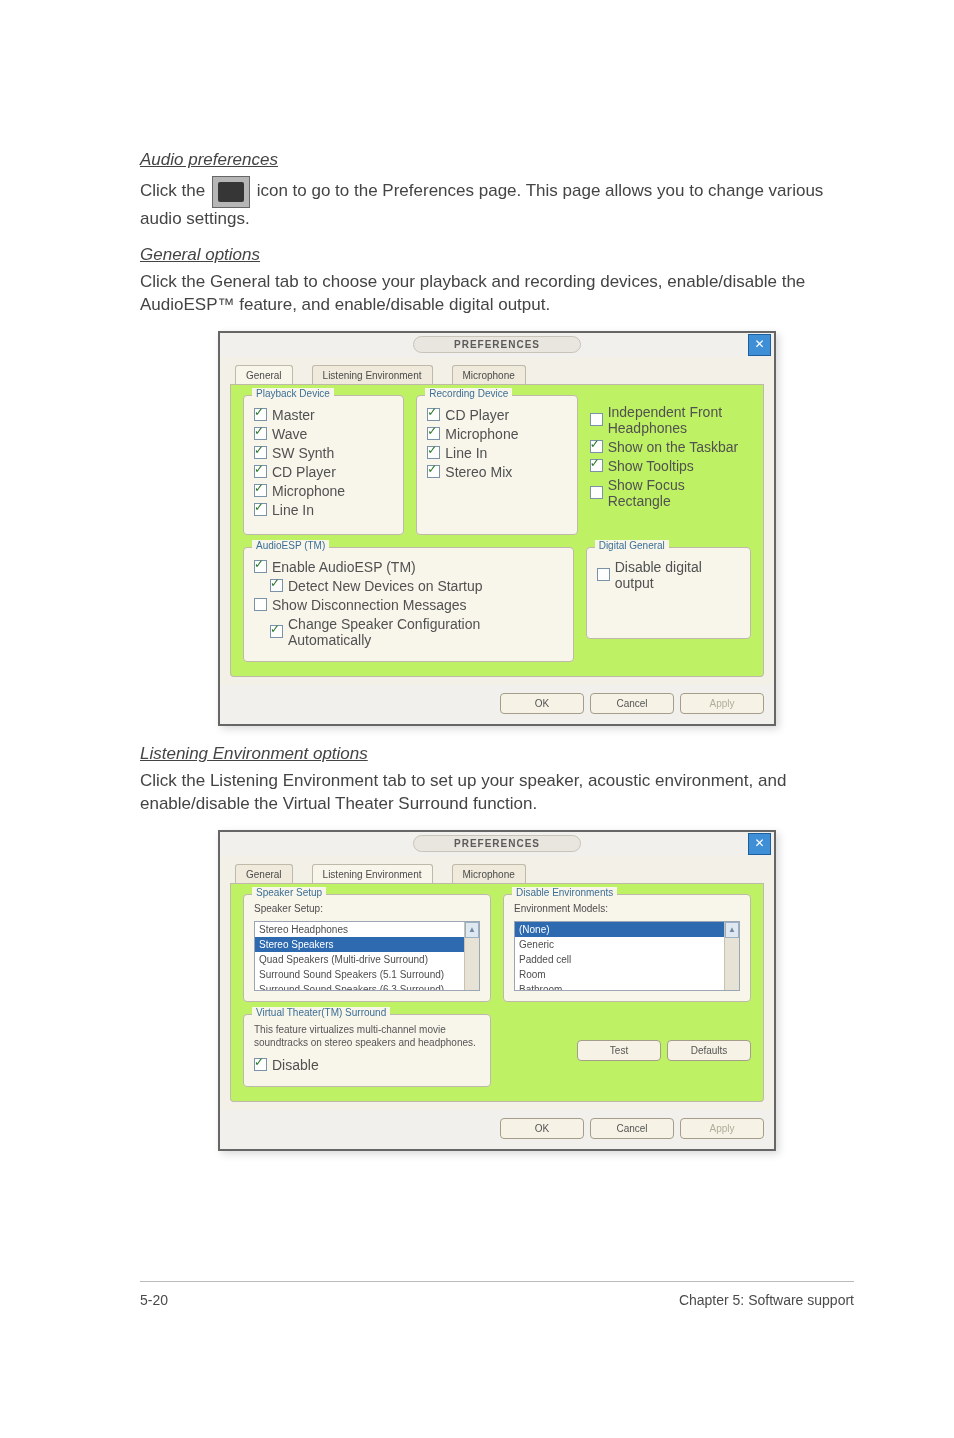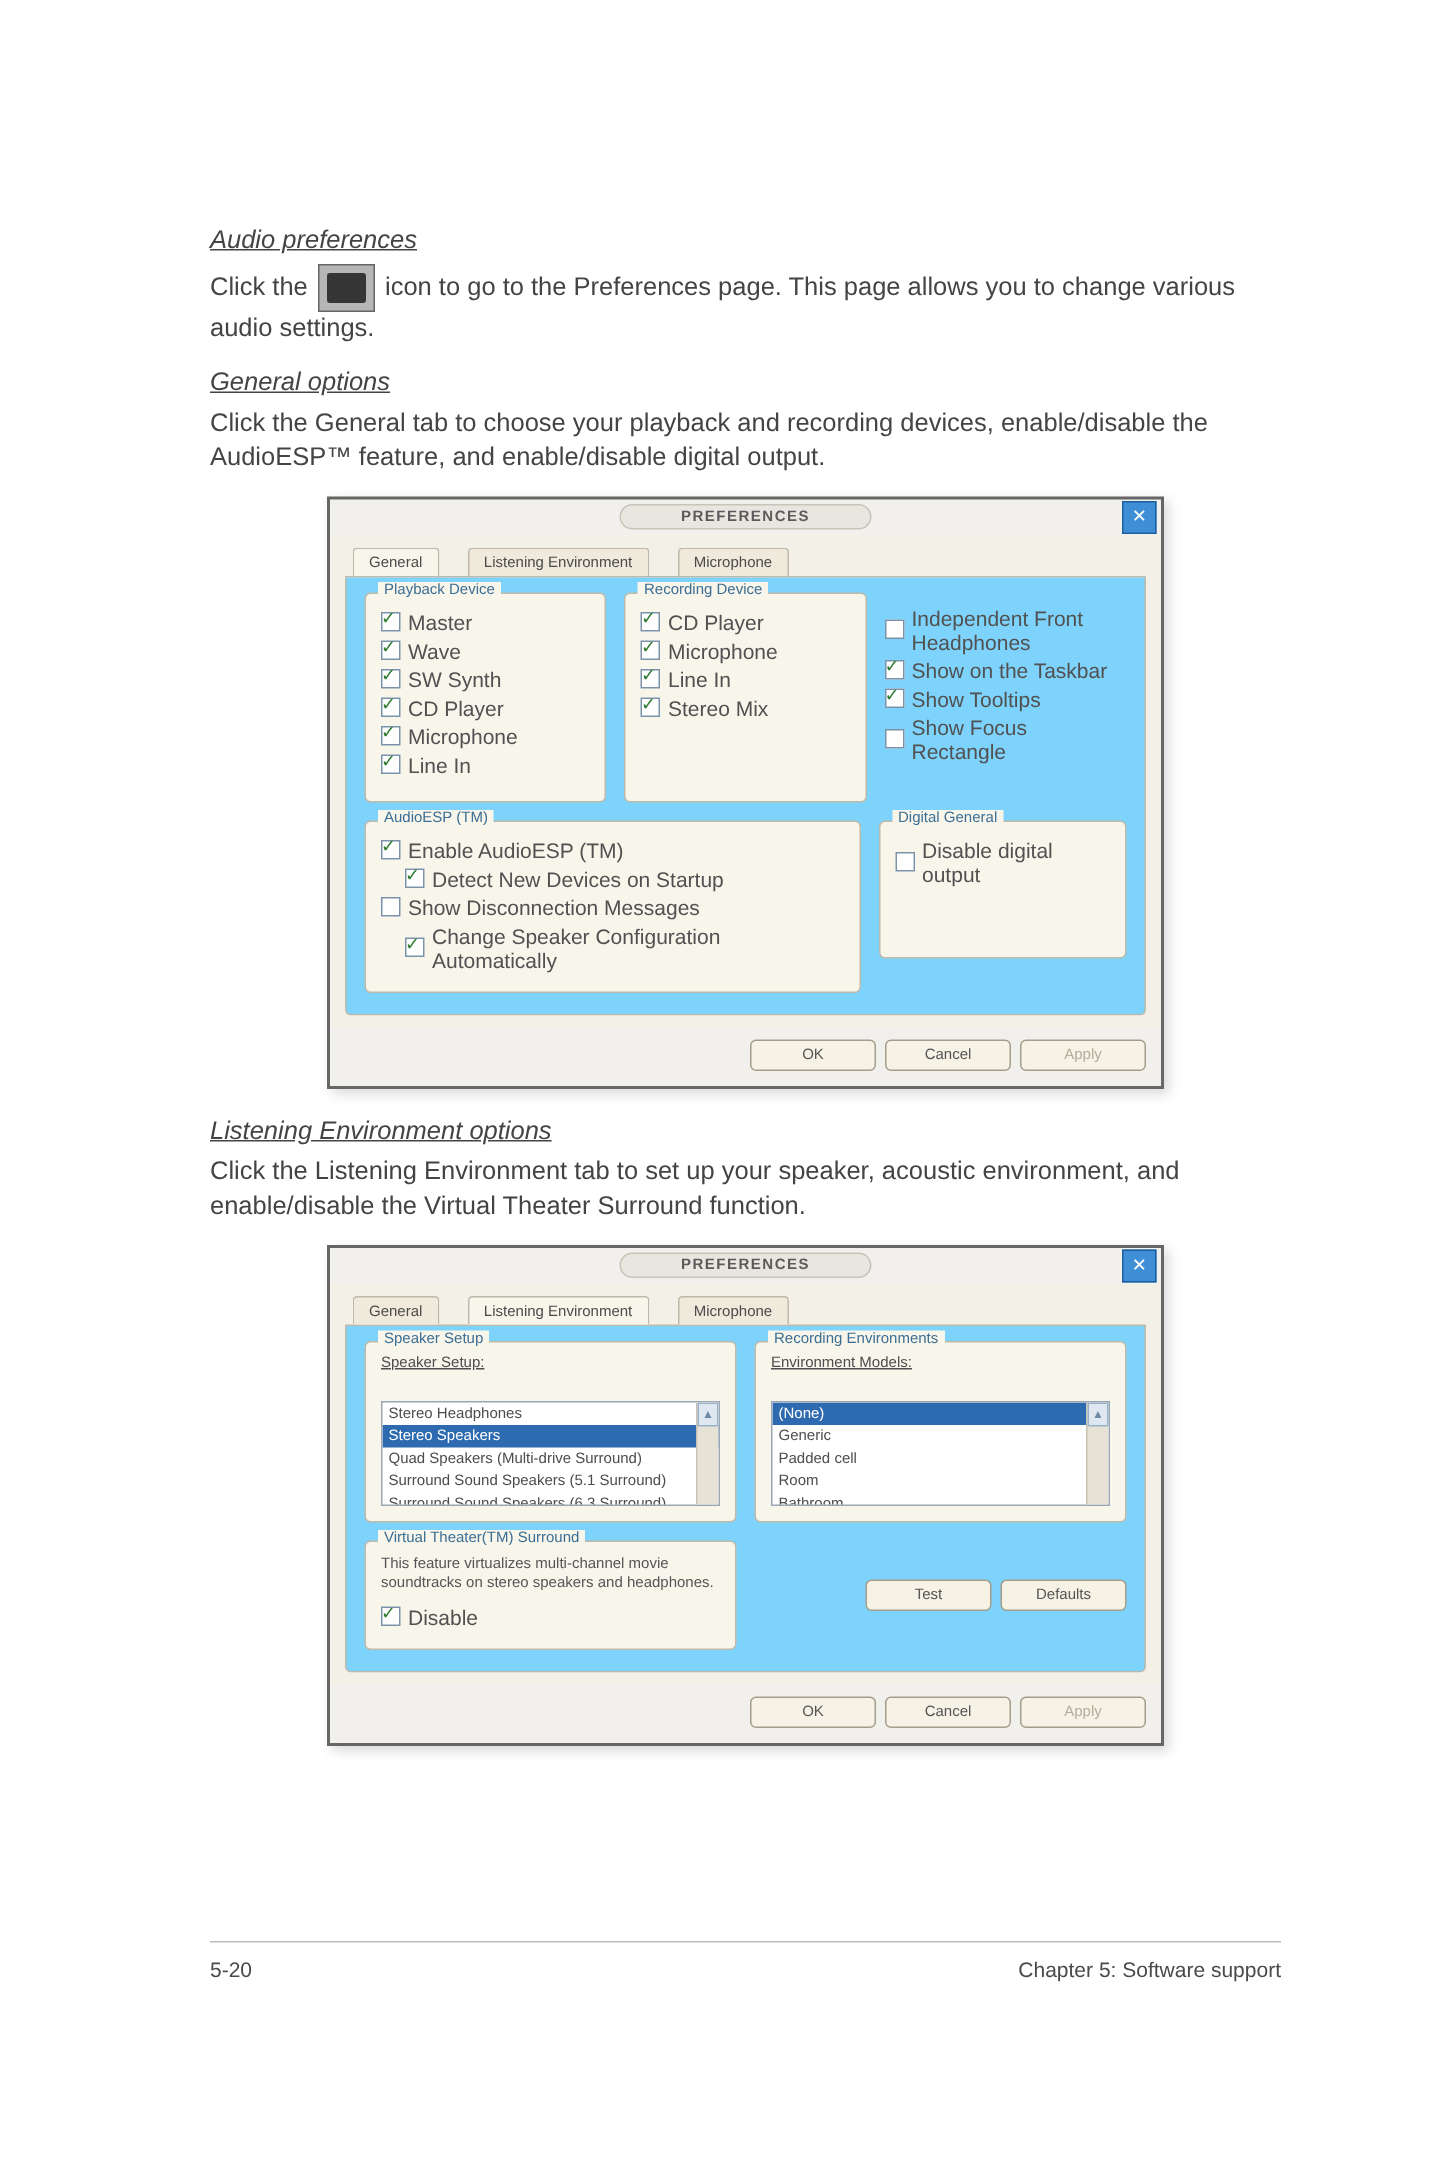--- a/index.html
+++ b/index.html
@@ -103,21 +103,21 @@
     cursor:pointer;
     border-radius:3px 3px 0 0;
   }
   .tab.active {
     background:#f8f5eb;
     font-weight:normal;
   }
   .pane {
     border:1px solid #bfb9a9;
     border-top:none;
-    background:#7dd3fc;
+    background:#bef264;
     padding:10px 12px 14px 12px;
     border-radius:0 0 4px 4px;
   }
   .group {
     border:1px solid #bfb9a9;
     border-radius:4px;
     padding:8px 10px 10px 10px;
     position:relative;
     background:#f8f5eb;
   }
@@ -193,21 +193,21 @@
     border:1px solid #9bb0c5;
   }
   .listbox .li {
     padding:2px 4px;
     color:#4d4d4d;
   }
   .listbox .li.sel {
     background:#2e6ab0;
     color:#fff;
   }
-  .label-sm { font-size:10px; color:#4d4d4d; margin-bottom:20px; display:block;text-decoration:underline; }
+  .label-sm { font-size:10px; color:#4d4d4d; margin-bottom:7px; display:block; }
   .footer {
     border-top:1px solid #bbb;
     margin-top:130px;
     padding:10px 0 0 0;
     display:flex;
     justify-content:space-between;
     font-size:14px;
     color:#4a4a4a;
   }
 </style>
@@ -395,21 +395,21 @@
                   </div>
                 <div class="sb">
                   <div class="arrow">▲</div>
                   <div style="flex:1"></div>
                 </div>
               </div>
             </div>
           </div>
           <div class="col">
             <div class="group">
-              <span class="legend">Recording Environments</span>
+              <span class="legend">Disable Environments</span>
               <span class="label-sm">Environment Models:</span>
               <div class="listbox">
                 <div id="env-list">
                     <div class="li sel">(None)</div>
                     <div class="li">Generic</div>
                     <div class="li">Padded cell</div>
                     <div class="li">Room</div>
                     <div class="li">Bathroom</div>
                   </div>
                 <div class="sb">

